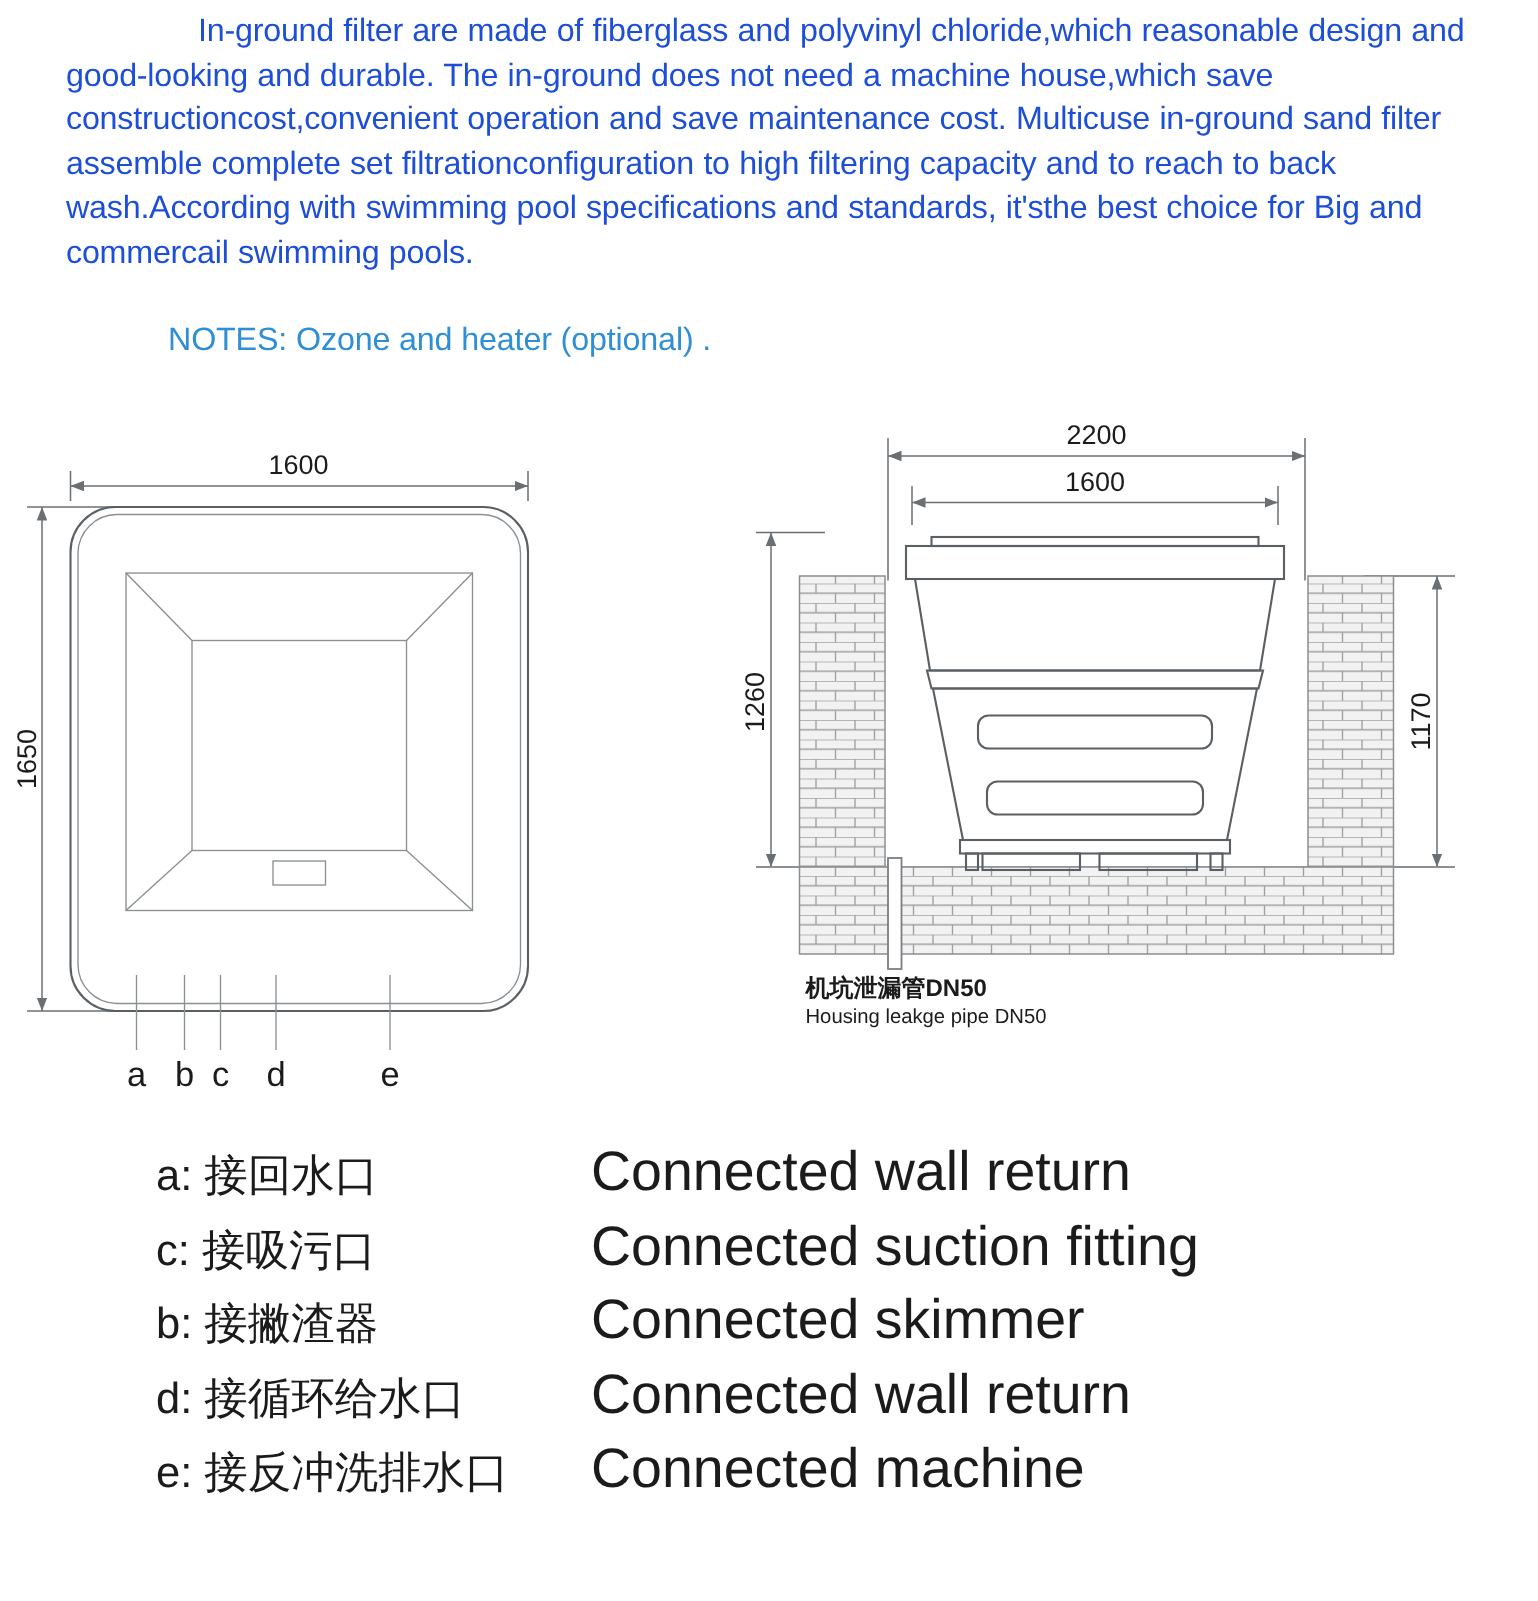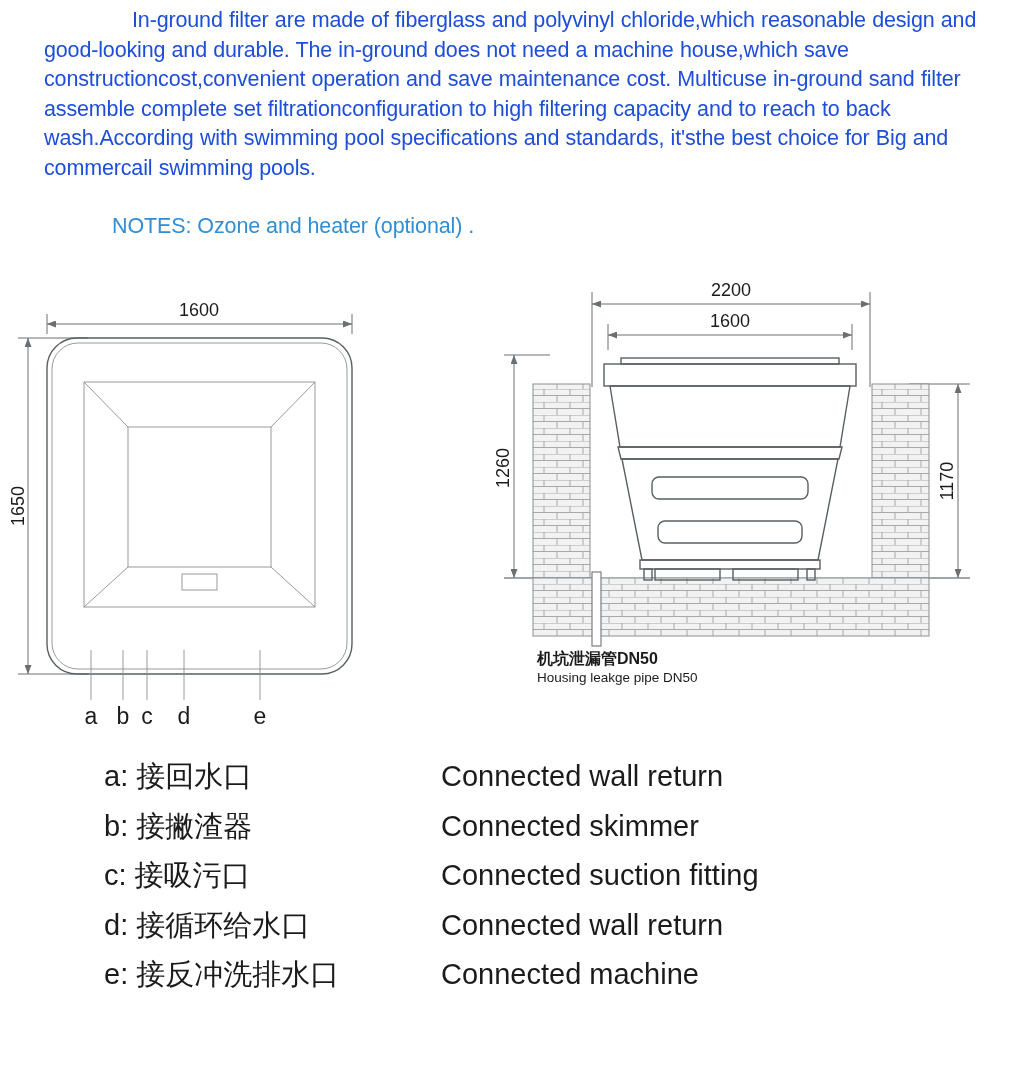--- a/index.html
+++ b/index.html
@@ -62,32 +62,31 @@
   #legend {
     position: absolute;
     left: 104px;
     top: 762px;
     width: 860px;
   }
   .legend-row {
     display: flex;
     align-items: baseline;
     height: 49.5px;
-    gap: 47px;
   }
   .legend-key {
     width: 290px;
     font-size: 29px;
     line-height: 1;
     color: #1b1b1b;
     white-space: nowrap;
     font-family: "Liberation Sans", sans-serif;
   }
   .legend-en {
-    font-size: 29px;
+    font-size: 37px;
     line-height: 1;
     color: #1b1b1b;
     white-space: nowrap;
     font-family: "Liberation Sans", sans-serif;
   }
 
   
   svg text {
     font-family: "Liberation Sans", sans-serif;
     fill: #1b1b1b;
@@ -256,28 +255,28 @@
     <text class="cap-en" x="45" y="410">Housing leakge pipe DN50</text>
   </svg>
 </div>
 
 <div id="legend">
   <div class="legend-row">
     <span class="legend-key">a: 接回水口</span>
     <span class="legend-en">Connected wall return</span>
   </div>
   <div class="legend-row">
+    <span class="legend-key">c: 接吸污口</span>
+    <span class="legend-en">Connected suction fitting</span>
+  </div>
+  <div class="legend-row">
     <span class="legend-key">b: 接撇渣器</span>
     <span class="legend-en">Connected skimmer</span>
   </div>
   <div class="legend-row">
-    <span class="legend-key">c: 接吸污口</span>
-    <span class="legend-en">Connected suction fitting</span>
-  </div>
-  <div class="legend-row">
     <span class="legend-key">d: 接循环给水口</span>
     <span class="legend-en">Connected wall return</span>
   </div>
   <div class="legend-row">
     <span class="legend-key">e: 接反冲洗排水口</span>
     <span class="legend-en">Connected machine</span>
   </div>
 </div>
 
 </body></html>

